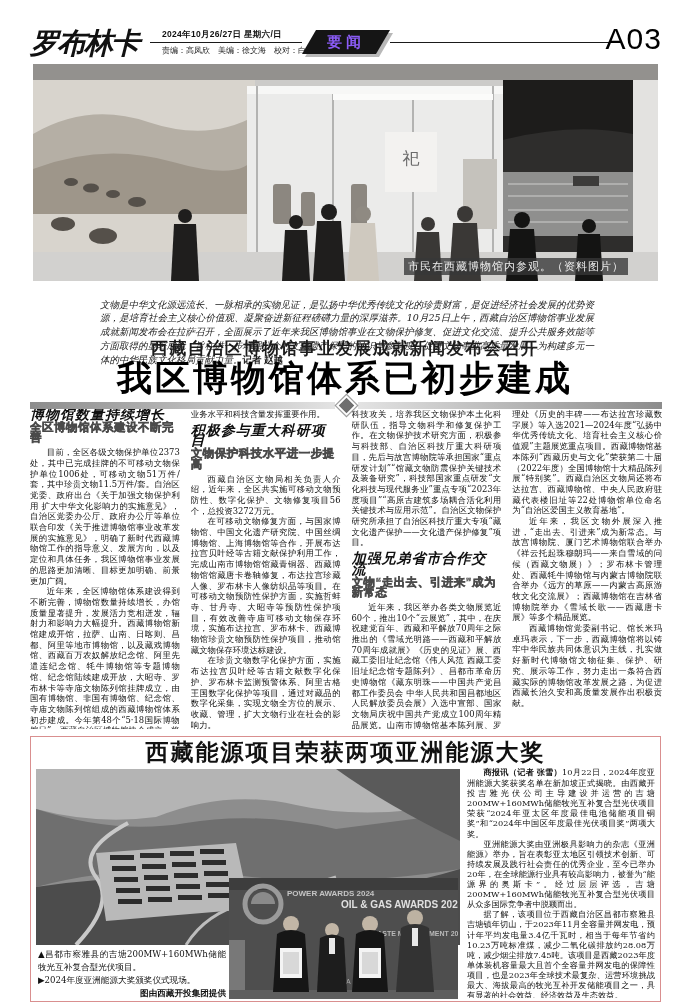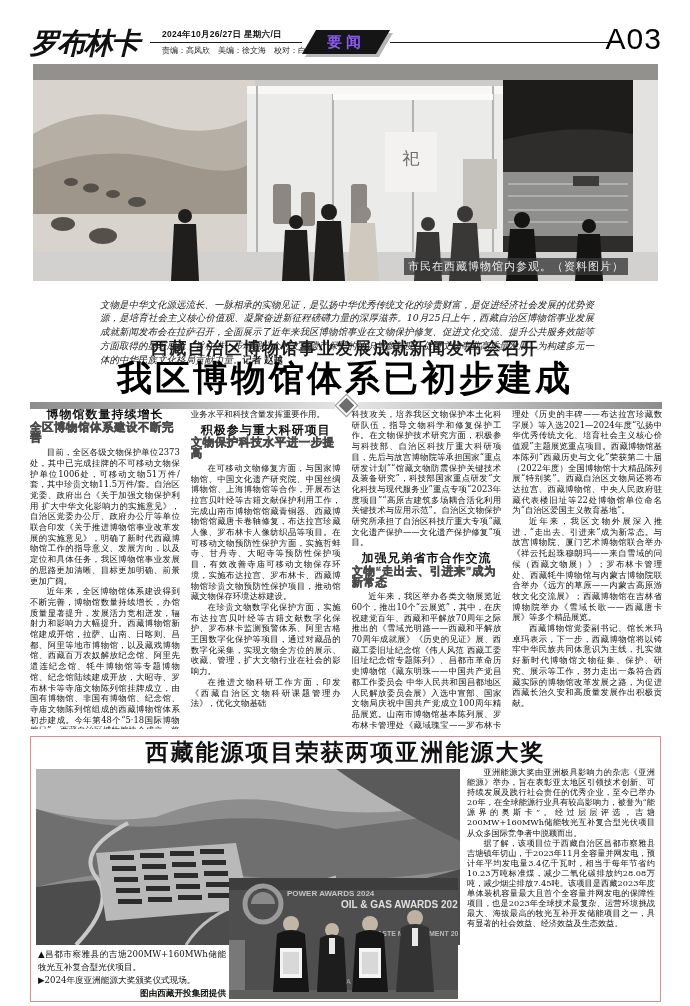--- a/index.html
+++ b/index.html
@@ -41,22 +41,22 @@
   .divider .bar{flex:1;height:7px;}
   .divider .bar.l{background:linear-gradient(to right,#8c8c8c,#e3e3e3);}
   .divider .bar.r{background:linear-gradient(to left,#8c8c8c,#e3e3e3);}
   .divider .diamond{width:11px;height:11px;background:#6e6e6e;border:2px solid #fff;
                     outline:1px solid #9a9a9a;transform:rotate(45deg);margin:0 4px;}
   
   .cols{position:absolute;left:30px;top:409px;width:632px;height:320px;display:flex;gap:11px;overflow:hidden;}
   .col{flex:1;overflow:hidden;font-size:8.4px;line-height:10.7px;text-align:justify;}
   .col p{margin:0;text-indent:2em;}
   .col p.cont{text-indent:0;}
-  .col h3{margin:5px 0 2px;font-family:"Liberation Sans",sans-serif;font-size:12px;
-          text-align:center;letter-spacing:1px;}
+  .col h3{margin:5px 0 2px;font-family:"Liberation Sans",sans-serif;font-size:14px;
+          text-align:left;letter-spacing:1px;font-style:italic;}
   .col h3:first-child{margin-top:0;}
   .col h4{margin:0 0 4px;font-family:"Liberation Sans",sans-serif;font-size:11.5px;font-weight:bold;
           text-align:left;letter-spacing:.5px;color:#a8a8a8;-webkit-text-stroke:.55px #4a4a4a;}
   
   .ebox{position:absolute;left:30px;top:736px;width:629px;height:264px;border:1px solid #d98f8f;background:#fff;}
   .etitle{position:absolute;left:0;top:0;width:100%;text-align:center;
           font-family:"Liberation Sans",sans-serif;font-size:23px;font-weight:900;letter-spacing:2px;}
   .aerial{position:absolute;left:5px;top:32px;width:424px;height:176px;background:#888;}
   .aerial svg,.award svg{display:block;width:100%;height:100%;}
   .award{position:absolute;left:198px;top:141px;width:229px;height:121px;background:#c2410c;}
@@ -167,20 +167,21 @@
       <div class="col">
         <h3>博物馆数量持续增长</h3>
         <h4>全区博物馆体系建设不断完善</h4>
         <p>目前，全区各级文物保护单位2373处，其中已完成挂牌的不可移动文物保护单位1006处，可移动文物51万件/套，其中珍贵文物11.5万件/套。自治区党委、政府出台《关于加强文物保护利用 扩大中华文化影响力的实施意见》，自治区党委办公厅、政府办公厅等单位联合印发《关于推进博物馆事业改革发展的实施意见》，明确了新时代西藏博物馆工作的指导意义、发展方向，以及定位和具体任务，我区博物馆事业发展的思路更加清晰、目标更加明确、前景更加广阔。</p>
         <p>近年来，全区博物馆体系建设得到不断完善，博物馆数量持续增长，办馆质量显著提升，发展活力竞相迸发，辐射力和影响力大幅提升。西藏博物馆新馆建成开馆，拉萨、山南、日喀则、昌都、阿里等地市博物馆，以及藏戏博物馆、西藏百万农奴解放纪念馆、阿里先遣连纪念馆、牦牛博物馆等专题博物馆、纪念馆陆续建成开放，大昭寺、罗布林卡等寺庙文物陈列馆挂牌成立，由国有博物馆、非国有博物馆、纪念馆、寺庙文物陈列馆组成的西藏博物馆体系初步建成。今年第48个“5·18国际博物馆日”，西藏自治区博物馆协会成立，将对进一步加强和规范博物馆管理，促进博物馆行业资源开放共享，提高行业</p>
       </div>
       <div class="col">
         <p class="cont">业务水平和科技含量发挥重要作用。</p>
         <h3>积极参与重大科研项目</h3>
         <h4>文物保护科技水平进一步提高</h4>
+        <p>西藏自治区文物局相关负责人介绍，近年来，全区共实施可移动文物预防性、数字化保护、文物修复项目56个，总投资3272万元。</p>
         <p>在可移动文物修复方面，与国家博物馆、中国文化遗产研究院、中国丝绸博物馆、上海博物馆等合作，开展布达拉宫贝叶经等古籍文献保护利用工作，完成山南市博物馆馆藏青铜器、西藏博物馆馆藏唐卡卷轴修复，布达拉宫珍藏人像、罗布林卡人像纺织品等项目。在可移动文物预防性保护方面，实施哲蚌寺、甘丹寺、大昭寺等预防性保护项目，有效改善寺庙可移动文物保存环境，实施布达拉宫、罗布林卡、西藏博物馆珍贵文物预防性保护项目，推动馆藏文物保存环境达标建设。</p>
         <p>在珍贵文物数字化保护方面，实施布达拉宫贝叶经等古籍文献数字化保护、罗布林卡监测预警体系、阿里古格王国数字化保护等项目，通过对藏品的数字化采集，实现文物全方位的展示、收藏、管理，扩大文物行业在社会的影响力。</p>
         <p>在推进文物科研工作方面，印发《西藏自治区文物科研课题管理办法》，优化文物基础</p>
       </div>
       <div class="col">
         <p class="cont">科技攻关，培养我区文物保护本土化科研队伍，指导文物科学和修复保护工作。在文物保护技术研究方面，积极参与科技部、自治区科技厅重大科研项目，先后与故宫博物院等承担国家“重点研发计划”“馆藏文物防震保护关键技术及装备研究”，科技部国家重点研发“文化科技与现代服务业”重点专项“2023年度项目”“高原古建筑多场耦合活化利用关键技术与应用示范”。自治区文物保护研究所承担了自治区科技厅重大专项“藏文化遗产保护——文化遗产保护修复”项目。</p>
         <h3>加强兄弟省市合作交流</h3>
         <h4>文物“走出去、引进来”成为新常态</h4>
         <p>近年来，我区举办各类文物展览近60个，推出10个“云展览”，其中，在庆祝建党百年、西藏和平解放70周年之际推出的《雪域光明路——西藏和平解放70周年成就展》《历史的见证》展、西藏工委旧址纪念馆《伟人风范 西藏工委旧址纪念馆专题陈列》、昌都市革命历史博物馆《藏东明珠——中国共产党昌都工作委员会 中华人民共和国昌都地区人民解放委员会展》入选中宣部、国家文物局庆祝中国共产党成立100周年精品展览。山南市博物馆基本陈列展、罗布林卡管理处《藏域瑰宝——罗布林卡藏历代文物珍品展》、西藏博物馆《雪域丰碑——西藏革命文物展》、布达拉宫管</p>
       </div>
@@ -269,18 +270,19 @@
       </svg>
     </div>
 
     <div class="ecaps">
       <p>▲昌都市察雅县的吉塘200MW+160MWh储能牧光互补复合型光伏项目。</p>
       <p>▶2024年度亚洲能源大奖颁奖仪式现场。</p>
       <p class="credit">图由西藏开投集团提供</p>
     </div>
 
     <div class="etext">
+        <p><b>商报讯（记者 张雪）</b>10月22日，2024年度亚洲能源大奖获奖名单在新加坡正式揭晓。由西藏开投吉雅光伏公司主导建设并运营的吉塘200MW+160MWh储能牧光互补复合型光伏项目荣获“2024年亚太区年度最佳电池储能项目铜奖”和“2024年中国区年度最佳光伏项目奖”两项大奖。</p>
         <p>亚洲能源大奖由亚洲极具影响力的杂志《亚洲能源》举办，旨在表彰亚太地区引领技术创新、可持续发展及践行社会责任的优秀企业，至今已举办20年，在全球能源行业具有较高影响力，被誉为“能源界的奥斯卡”。经过层层评选，吉塘200MW+160MWh储能牧光互补复合型光伏项目从众多国际竞争者中脱颖而出。</p>
         <p>据了解，该项目位于西藏自治区昌都市察雅县吉塘镇年切山，于2023年11月全容量并网发电，预计年平均发电量3.4亿千瓦时，相当于每年节省约10.23万吨标准煤，减少二氧化碳排放约28.08万吨，减少烟尘排放7.45吨。该项目是西藏2023年度单体装机容量最大且首个全容量并网发电的保障性项目，也是2023年全球技术最复杂、运营环境挑战最大、海拔最高的牧光互补开发储能项目之一，具有显著的社会效益、经济效益及生态效益。</p>
       </div>
   </div>
 
 </div>
 
 </body></html>

